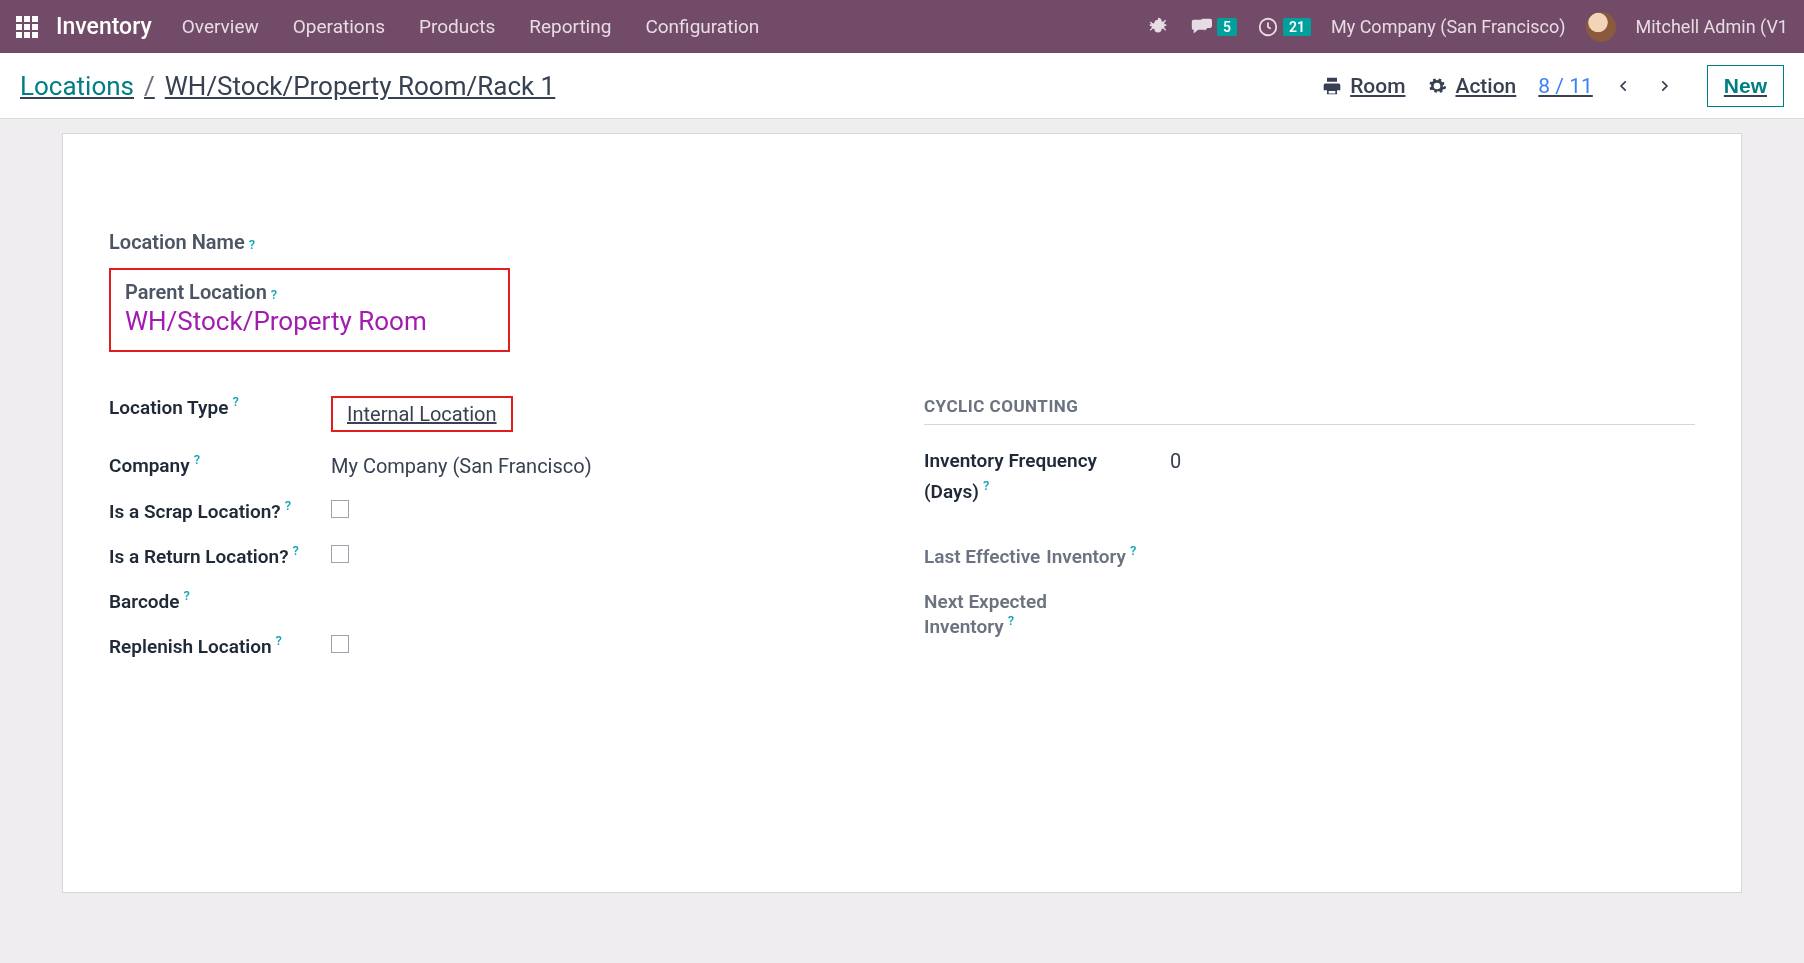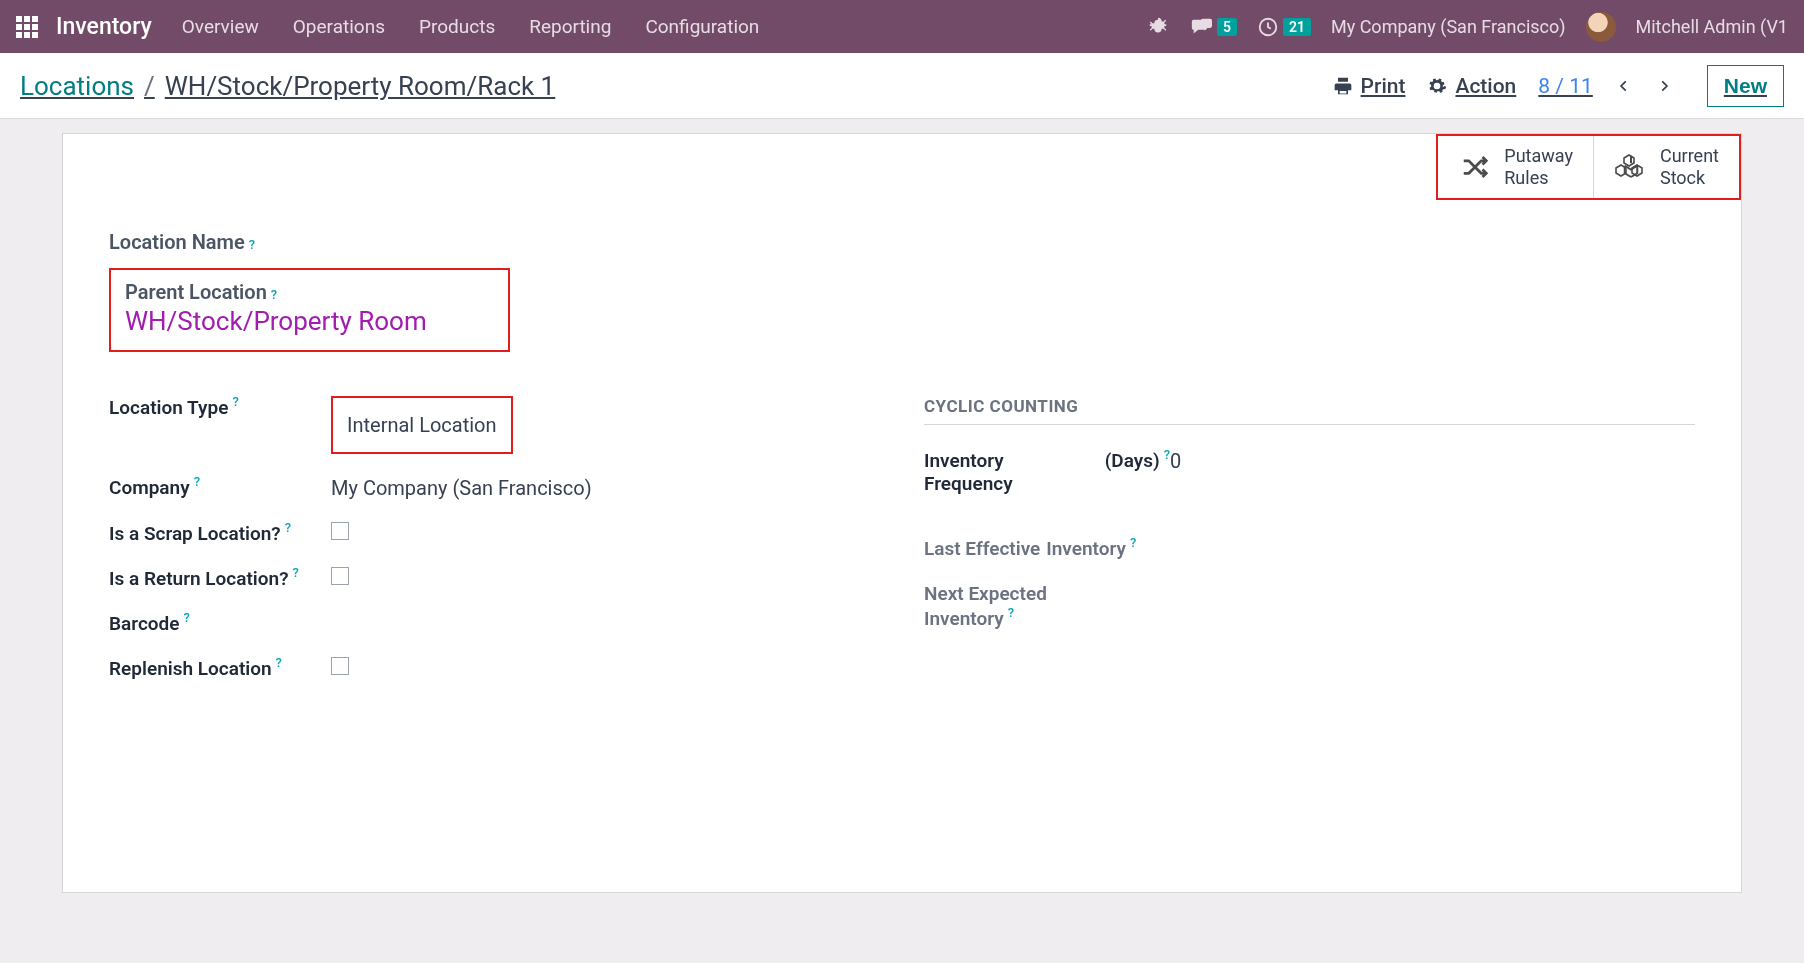--- a/index.html
+++ b/index.html
@@ -120,22 +120,23 @@
   font-weight:700; text-transform:uppercase;
   border-bottom:1px solid #d7d7d7; padding-bottom:8px;
   margin-bottom: 24px;
 }
 .row { display:flex; align-items:flex-start; margin-bottom: 22px; }
 .row .lbl { width: 222px; color:#1f2937; font-weight:600; font-size:19px; display:flex; gap:4px; }
 .row .lbl.long { width: 246px; }
 .row .val { color:#374151; font-size:20px; }
 .val-box-red {
   border:2.5px solid #e11d1d;
-  padding:15px 14px; color:#374151; font-size:20px;
+  padding:4px 14px; color:#374151; font-size:20px;
   display:inline-block;
+  text-decoration:underline;
 }
 .chk {
   width:18px; height:18px; border:1px solid #9ca3af; background:#fff;
   display:inline-block;
 }
 .col2 .row .lbl { width: 246px; }
 
 svg { display:block; }
 </style>
 </head>
@@ -192,21 +193,21 @@
   <div class="breadcrumb">
     <span class="root">Locations</span>
     <span class="sep">/</span>
     <span class="current">WH/Stock/Property Room/Rack 1</span>
   </div>
   <div class="breadbar-right">
     <div class="action-btn">
       <svg width="20" height="20" viewBox="0 0 24 24" fill="#374151">
           <path d="M6 2h12v5H6V2zm-2 7h16a2 2 0 012 2v6h-4v5H6v-5H2v-6a2 2 0 012-2zm4 9v3h8v-3H8z"></path>
         </svg>
-      <span>Print</span>
+      <span>Room</span>
     </div>
     <div class="action-btn">
       <svg width="20" height="20" viewBox="0 0 24 24" fill="#374151">
           <path d="M12 8a4 4 0 100 8 4 4 0 000-8zm9 4l2 1-1 3-2-.5a8 8 0 01-1.7 1.7l.5 2-3 1-1-2a8 8 0 01-2.4 0l-1 2-3-1 .5-2A8 8 0 016 16.5L4 17l-1-3 2-1a8 8 0 010-2.4l-2-1 1-3 2 .5A8 8 0 017.5 6L7 4l3-1 1 2a8 8 0 012.4 0l1-2 3 1-.5 2A8 8 0 0118 7.5l2-.5 1 3-2 1a8 8 0 010 2.4z"></path>
         </svg>
       <span>Action</span>
     </div>
     <span class="pager">8 / 11</span>
     <span class="chev-btn">
       <svg width="14" height="22" viewBox="0 0 24 24" fill="none" stroke="#374151" stroke-width="3">
@@ -218,42 +219,20 @@
           <path d="M9 4l8 8-8 8"></path>
         </svg>
     </span>
     <button class="new-btn">New</button>
   </div>
 </div>
 
 <div class="page-wrap">
   <div class="form-sheet">
 
-    <div class="button-box">
-      <div class="stat-btn">
-        <svg class="stat-icon" width="34" height="30" viewBox="0 0 24 24" fill="none" stroke="#4b4b4b" stroke-width="2.2">
-            <path d="M3 7h4l10 10h4M3 17h4l10-10h4"></path>
-            <path d="M18 4l3 3-3 3M18 14l3 3-3 3"></path>
-          </svg>
-        <div class="stat-label">
-          <span>Putaway</span>
-          <span>Rules</span>
-        </div>
-      </div>
-      <div class="stat-btn">
-        <svg class="stat-icon" width="34" height="30" viewBox="0 0 24 24" fill="none" stroke="#4b4b4b" stroke-width="1.6">
-            <path d="M12 2l5 3v5l-5 3-5-3V5l5-3zM4 12l5 3v5l-5 3-5-3v-5l5-3zM20 12l5 3v5l-5 3-5-3v-5l5-3z" transform="scale(.8) translate(1 1)"></path>
-            <path d="M7 11l5 3 5-3M7 11v6l5 3M17 11v6l-5 3M12 3v6"></path>
-          </svg>
-        <div class="stat-label">
-          <span>Current</span>
-          <span>Stock</span>
-        </div>
-      </div>
-    </div>
 
     <div class="form-inner">
       <div style="margin-top:52px"></div>
 
       <div class="field-label">
         <span>Location Name</span>
         <span class="help-q">?</span>
       </div>
 
       <div class="parent-box">
@@ -314,21 +293,21 @@
                 <span class="help-q">?</span>
               </div>
             <span class="chk"></span>
           </div>
         </div>
 
         <div class="col col2">
           <div class="section-title">Cyclic Counting</div>
 
           <div class="row">
-            <div class="lbl long" style="flex-direction:row; gap:14px;">
+            <div class="lbl long" style="flex-direction:column; gap:8px;">
               <span style="display:flex;gap:4px;">
                   <span>Inventory Frequency</span>
                 </span>
               <span style="display:flex;gap:4px;">
                   <span>(Days)</span>
                   <span class="help-q">?</span>
                 </span>
             </div>
             <div class="val">0</div>
           </div>

